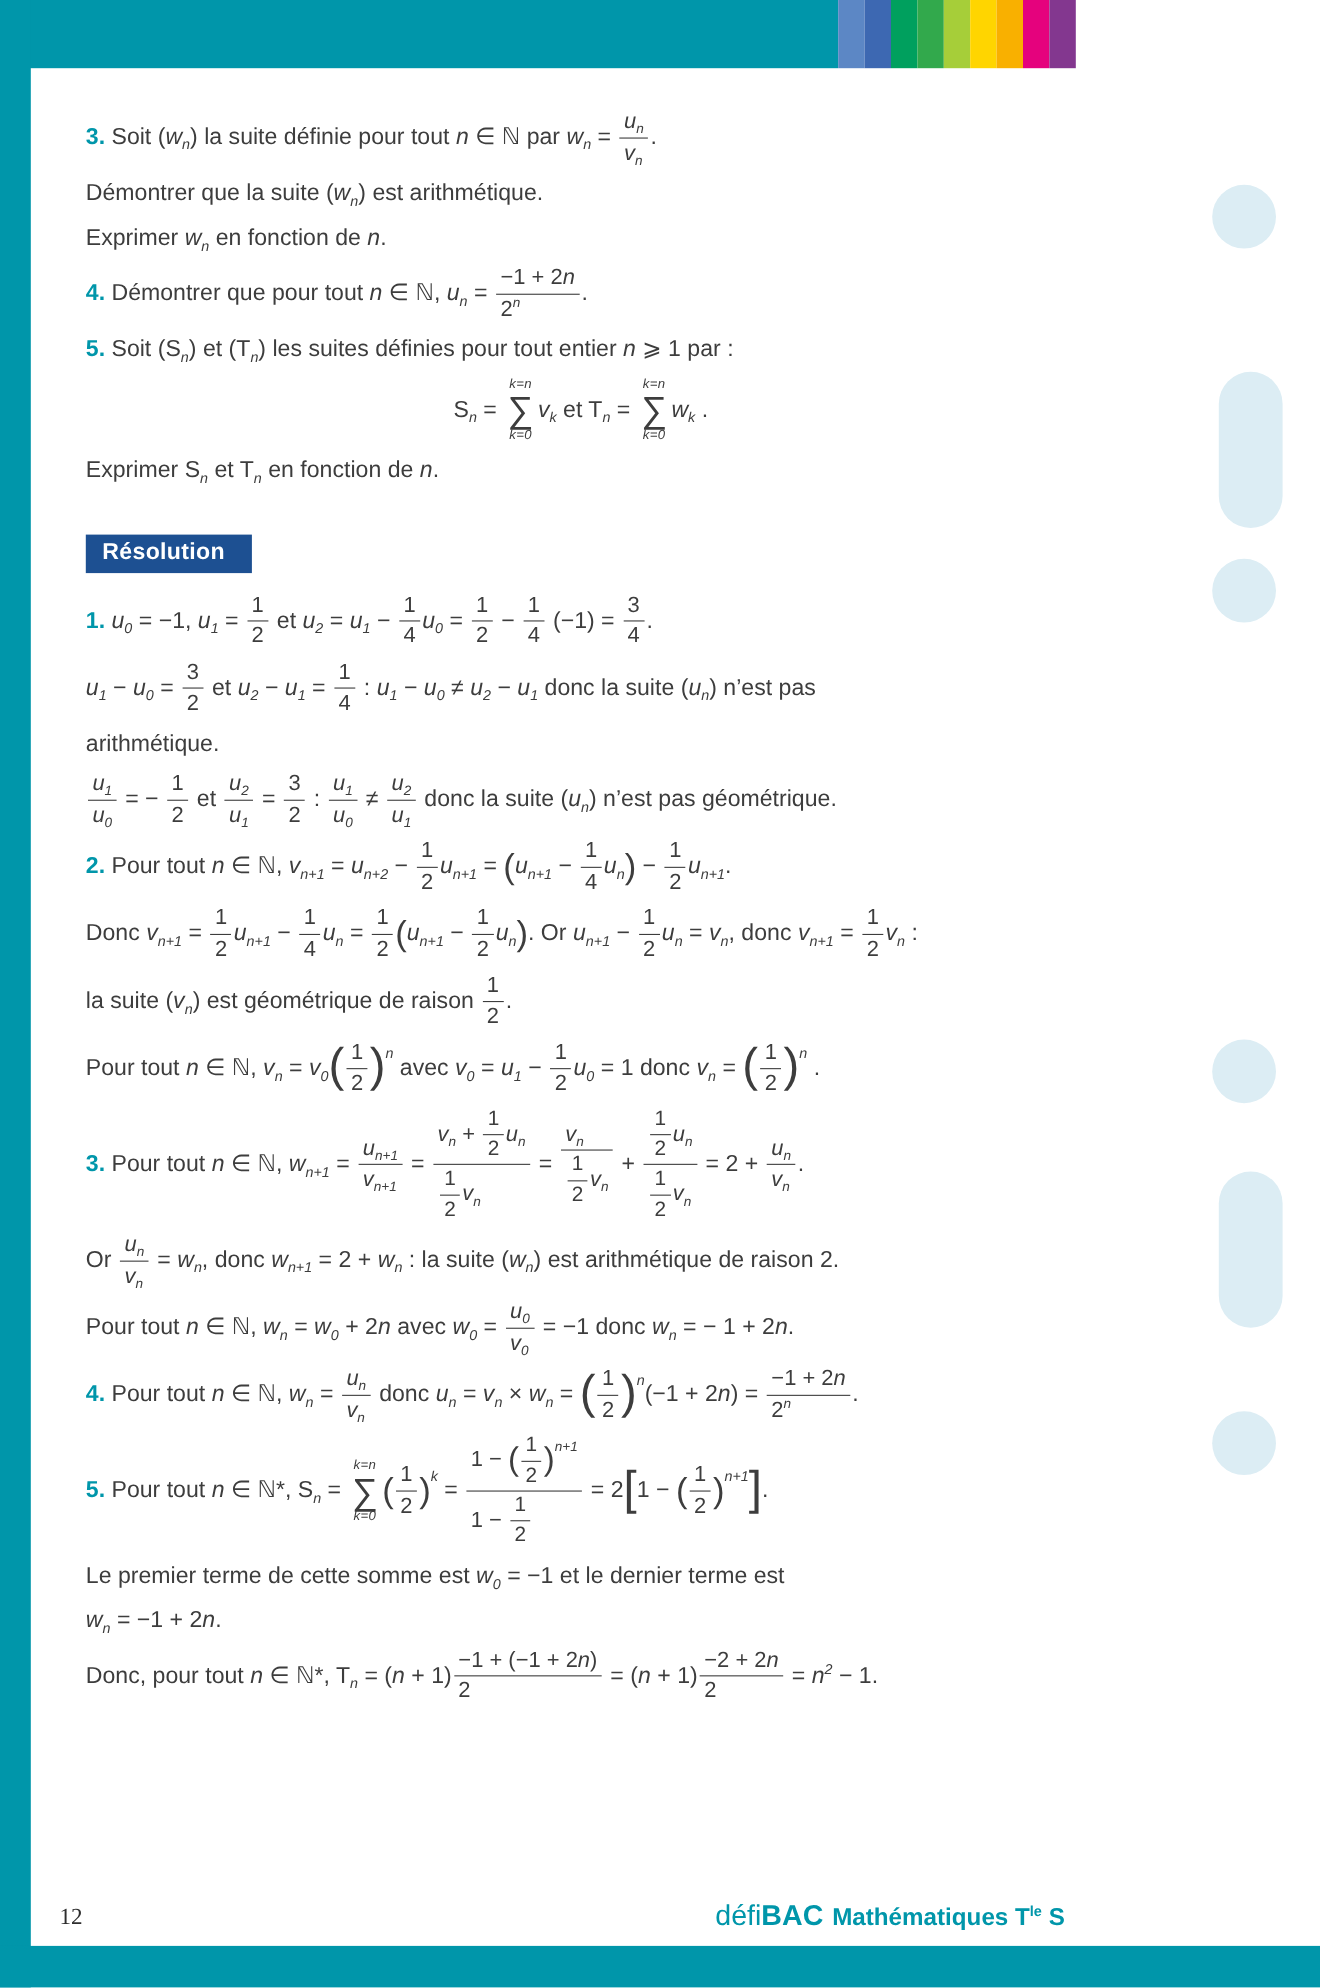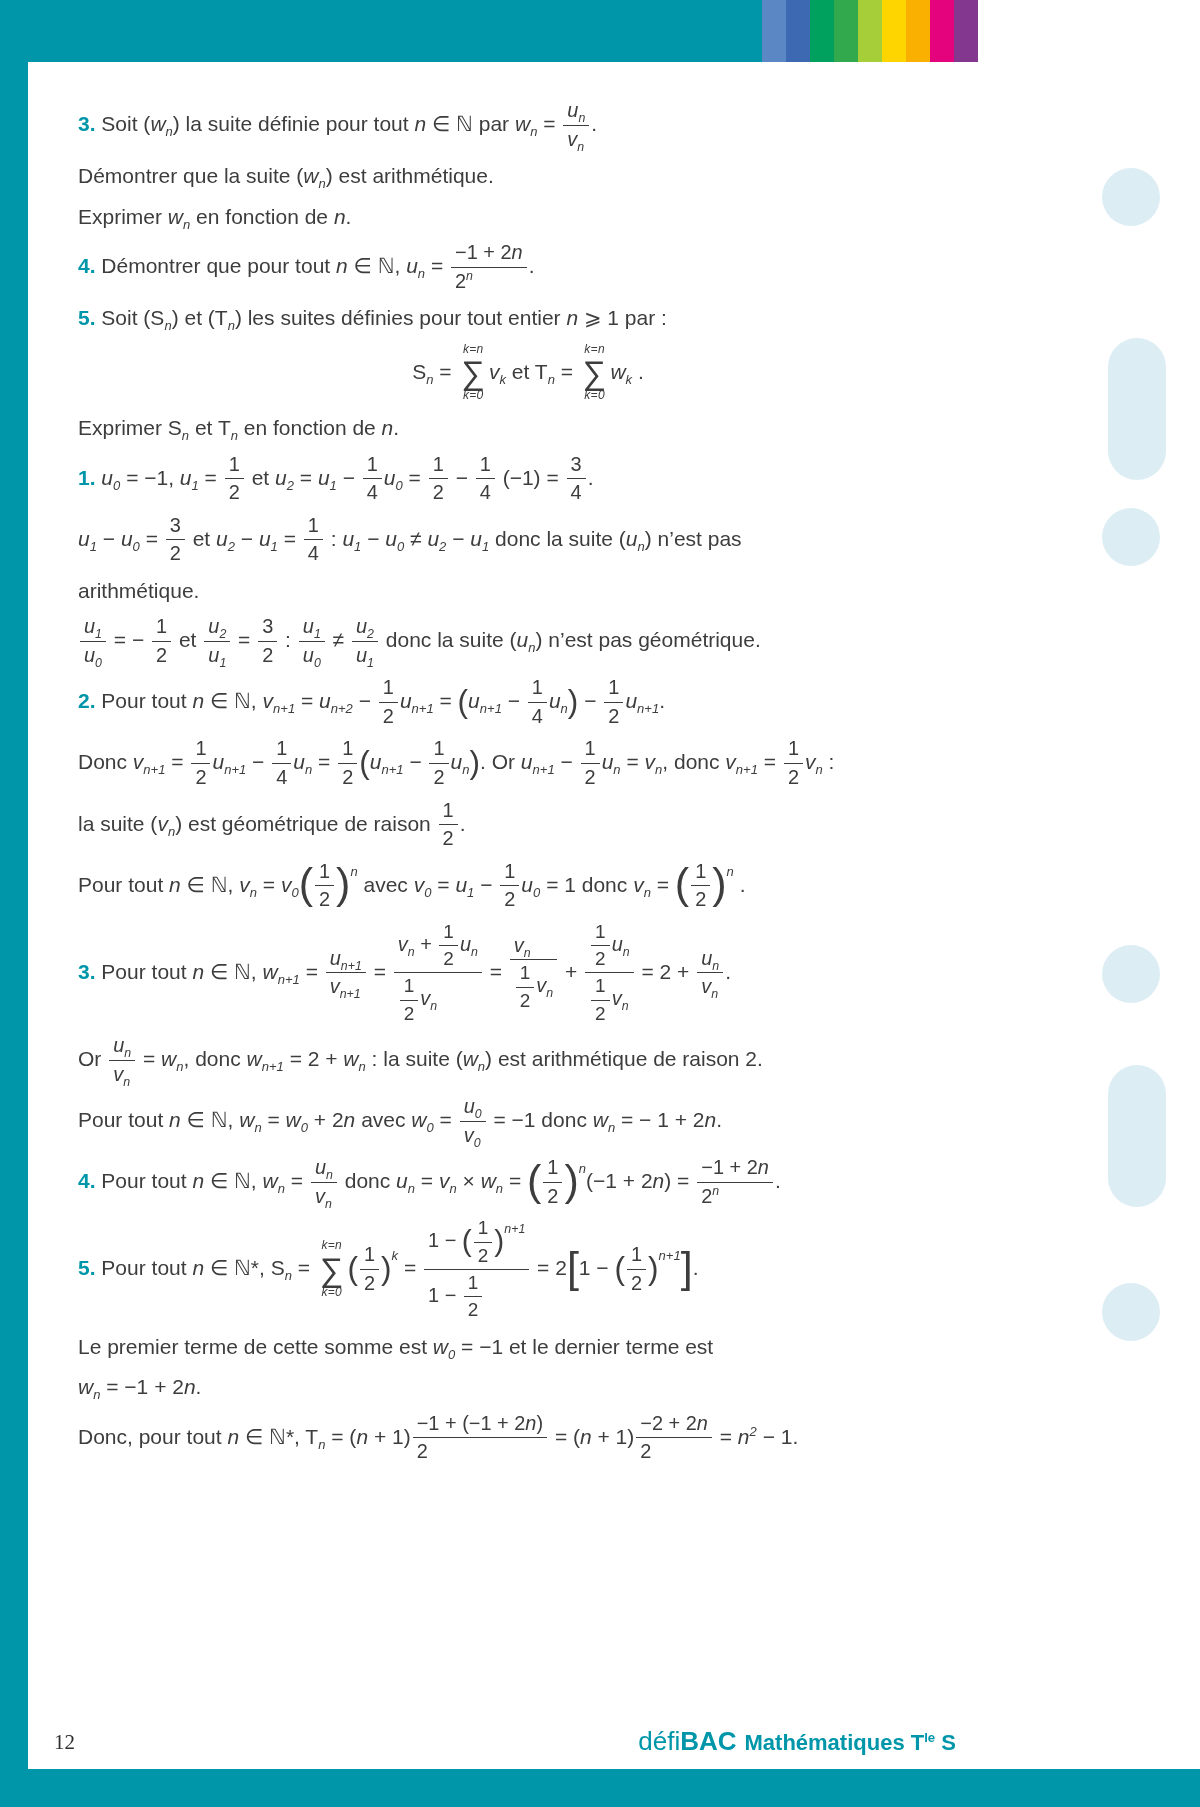--- a/index.html
+++ b/index.html
@@ -39,21 +39,21 @@
   .lim{font-size:12px;font-style:italic;line-height:1.15;letter-spacing:0.3px;}
   .sg{font-size:33px;line-height:1;font-style:normal;}
   .big{vertical-align:middle;font-weight:400;position:relative;top:-0.05em;}
   .b1{font-size:1.5em;line-height:0;}
   .b2{font-size:2.05em;line-height:0;}
   .res-wrap{margin:42px 0 18px;}
   .res-box{display:inline-block;background:var(--res);color:#fff;font-weight:700;
            font-size:21px;padding:4px 24px 7px 15px;letter-spacing:0.3px;}
   
   .pagenum{position:absolute;left:54px;bottom:52px;font-size:21px;color:#2e2e2e;font-family:Liberation Serif, serif;}
-  .brand{position:absolute;right:244px;bottom:50px;color:var(--teal);white-space:nowrap;}
+  .brand{position:absolute;right:232px;bottom:50px;color:var(--teal);white-space:nowrap;}
   .b-light{font-weight:400;font-size:26px;}
   .b-bold{font-weight:700;font-size:26px;}
   .series{font-weight:700;font-size:22px;margin-left:8px;}
   .series sup{font-style:normal;font-size:0.6em;}
 </style>
 </head>
 <body>
 
 <div class="page" style="--teal: #0096aa; --res: #1d5092; --tab: #dcedf4; --ink: #3d3d3d;">
 
@@ -90,20 +90,25 @@
             <span class="sg">∑</span>
             <span class="lim">k=0</span>
           </span><span class="it">v</span><sub>k</sub>  et  T<sub>n</sub> = <span class="sum">
             <span class="lim">k=n</span>
             <span class="sg">∑</span>
             <span class="lim">k=0</span>
           </span><span class="it">w</span><sub>k</sub> .</div>
         <div class="mline">Exprimer S<sub>n</sub> et T<sub>n</sub> en fonction de <span class="it">n</span>.</div>
       </section>
 
+    <div class="res-wrap">
+      <div class="res-box">
+        <span>Résolution</span>
+      </div>
+    </div>
 
     <section id="sol-root">
         <div class="mline"><span class="inum">1.</span> <span class="it">u</span><sub>0</sub> = −1, <span class="it">u</span><sub>1</sub> = <span class="frac"><span class="fn">1</span><span class="fd">2</span></span> et <span class="it">u</span><sub>2</sub> = <span class="it">u</span><sub>1</sub> − <span class="frac"><span class="fn">1</span><span class="fd">4</span></span><span class="it">u</span><sub>0</sub> = <span class="frac"><span class="fn">1</span><span class="fd">2</span></span> − <span class="frac"><span class="fn">1</span><span class="fd">4</span></span> (−1) = <span class="frac"><span class="fn">3</span><span class="fd">4</span></span>.</div>
         <div class="mline"><span class="it">u</span><sub>1</sub> − <span class="it">u</span><sub>0</sub> = <span class="frac"><span class="fn">3</span><span class="fd">2</span></span> et <span class="it">u</span><sub>2</sub> − <span class="it">u</span><sub>1</sub> = <span class="frac"><span class="fn">1</span><span class="fd">4</span></span> : <span class="it">u</span><sub>1</sub> − <span class="it">u</span><sub>0</sub> ≠ <span class="it">u</span><sub>2</sub> − <span class="it">u</span><sub>1</sub> donc la suite (<span class="it">u</span><sub>n</sub>) n’est pas</div>
         <div class="mline">arithmétique.</div>
         <div class="mline"><span class="frac"><span class="fn"><span class="it">u</span><sub>1</sub></span><span class="fd"><span class="it">u</span><sub>0</sub></span></span> = − <span class="frac"><span class="fn">1</span><span class="fd">2</span></span> et <span class="frac"><span class="fn"><span class="it">u</span><sub>2</sub></span><span class="fd"><span class="it">u</span><sub>1</sub></span></span> = <span class="frac"><span class="fn">3</span><span class="fd">2</span></span> : <span class="frac"><span class="fn"><span class="it">u</span><sub>1</sub></span><span class="fd"><span class="it">u</span><sub>0</sub></span></span> ≠ <span class="frac"><span class="fn"><span class="it">u</span><sub>2</sub></span><span class="fd"><span class="it">u</span><sub>1</sub></span></span> donc la suite (<span class="it">u</span><sub>n</sub>) n’est pas géométrique.</div>
         <div class="mline"><span class="inum">2.</span> Pour tout <span class="it">n</span> ∈ ℕ, <span class="it">v</span><sub>n+1</sub> = <span class="it">u</span><sub>n+2</sub> − <span class="frac"><span class="fn">1</span><span class="fd">2</span></span><span class="it">u</span><sub>n+1</sub> = <span class="big b1">(</span><span class="it">u</span><sub>n+1</sub> − <span class="frac"><span class="fn">1</span><span class="fd">4</span></span><span class="it">u</span><sub>n</sub><span class="big b1">)</span> − <span class="frac"><span class="fn">1</span><span class="fd">2</span></span><span class="it">u</span><sub>n+1</sub>.</div>
         <div class="mline">Donc <span class="it">v</span><sub>n+1</sub> = <span class="frac"><span class="fn">1</span><span class="fd">2</span></span><span class="it">u</span><sub>n+1</sub> − <span class="frac"><span class="fn">1</span><span class="fd">4</span></span><span class="it">u</span><sub>n</sub> = <span class="frac"><span class="fn">1</span><span class="fd">2</span></span><span class="big b1">(</span><span class="it">u</span><sub>n+1</sub> − <span class="frac"><span class="fn">1</span><span class="fd">2</span></span><span class="it">u</span><sub>n</sub><span class="big b1">)</span>. Or <span class="it">u</span><sub>n+1</sub> − <span class="frac"><span class="fn">1</span><span class="fd">2</span></span><span class="it">u</span><sub>n</sub> = <span class="it">v</span><sub>n</sub>, donc <span class="it">v</span><sub>n+1</sub> = <span class="frac"><span class="fn">1</span><span class="fd">2</span></span><span class="it">v</span><sub>n</sub> :</div>
         <div class="mline">la suite (<span class="it">v</span><sub>n</sub>) est géométrique de raison <span class="frac"><span class="fn">1</span><span class="fd">2</span></span>.</div>
         <div class="mline">Pour tout <span class="it">n</span> ∈ ℕ, <span class="it">v</span><sub>n</sub> = <span class="it">v</span><sub>0</sub><span class="big b2">(</span><span class="frac"><span class="fn">1</span><span class="fd">2</span></span><span class="big b2">)</span><sup class="hi">n</sup> avec <span class="it">v</span><sub>0</sub> = <span class="it">u</span><sub>1</sub> − <span class="frac"><span class="fn">1</span><span class="fd">2</span></span><span class="it">u</span><sub>0</sub> = 1 donc <span class="it">v</span><sub>n</sub> = <span class="big b2">(</span><span class="frac"><span class="fn">1</span><span class="fd">2</span></span><span class="big b2">)</span><sup class="hi">n</sup> .</div>

